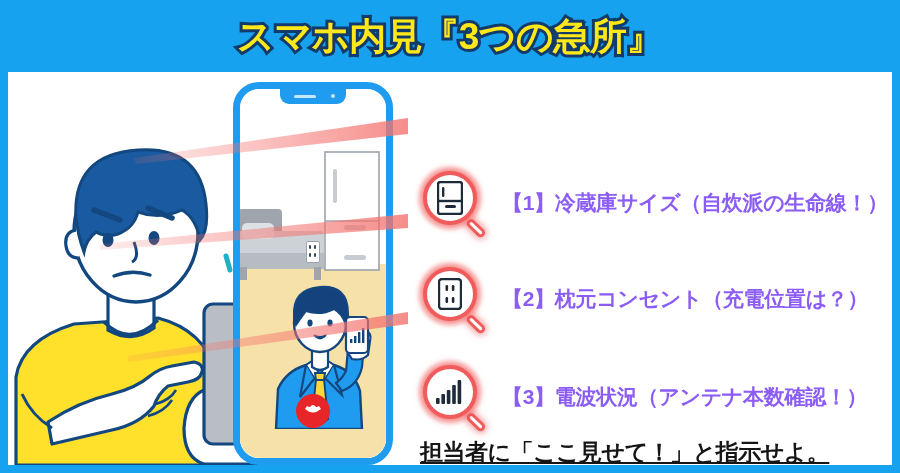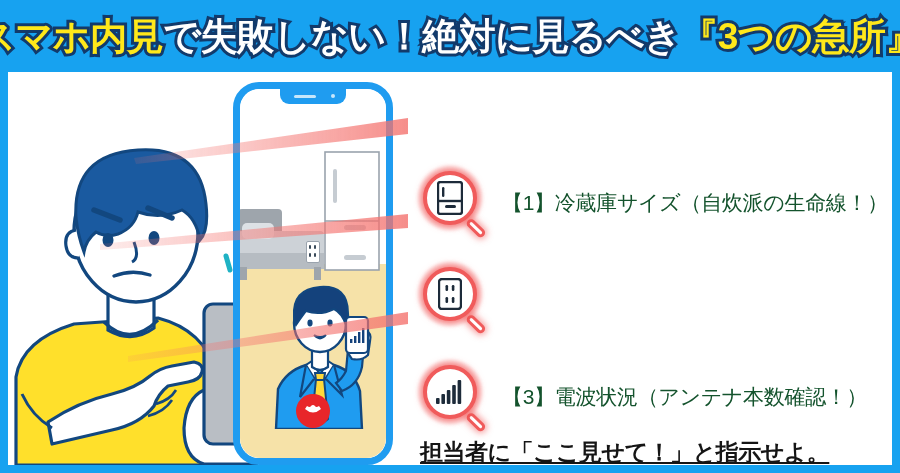--- a/index.html
+++ b/index.html
@@ -88,41 +88,40 @@
     background:#fff;border:3px solid #f05b5b;box-sizing:border-box;
     transform:rotate(44deg);transform-origin:left center;
     box-shadow:0 0 6px 2px rgba(240,70,70,.5);
   }
   .mag .inner{
     position:absolute;left:16px;top:14px;width:40px;height:40px;
     display:flex;align-items:center;justify-content:center;
   }
 
   .item-text{
-    font-size:21px;font-weight:normal;color:#14532d;white-space:nowrap;
+    font-size:21px;font-weight:bold;color:#8b5cf6;white-space:nowrap;
     margin-left:10px;letter-spacing:-0.3px;
   }
 
   
   .caption{
     position:absolute;left:412px;top:366px;width:470px;
     font-size:23px;font-weight:bold;color:#151515;line-height:1.28;
     letter-spacing:-0.5px;white-space:nowrap;
   }
   .caption div{margin:0;text-decoration:underline;}
 </style>
 </head>
 <body>
 
 <div class="stage">
 
   <div class="header">
     <div class="title">
       <span class="t-y">スマホ内見</span>
-        <span class="t-w">で失敗しない！絶対に見るべき</span>
         <span class="t-y">『3つの急所』</span>
     </div>
   </div>
 
   <div class="panel">
 
     <div class="person">
       <svg width="250" height="393" viewBox="0 0 250 393">
 
         <path d="M8 393 L8 305 Q14 268 66 252 L150 246 Q196 258 208 300 L212 393 Z" fill="#ffe02b" stroke="#12477f" stroke-width="3.2"></path>
@@ -296,20 +295,21 @@
         <div class="inner">
           <svg width="24" height="32" viewBox="0 0 24 32">
             <rect x="1" y="1" width="22" height="30" rx="3" fill="#fff" stroke="#1d2b3a" stroke-width="2.4"></rect>
             <rect x="7.5" y="7" width="2.6" height="6" rx="1.2" fill="#1d2b3a"></rect>
             <rect x="13.8" y="7" width="2.6" height="6" rx="1.2" fill="#1d2b3a"></rect>
             <rect x="7.5" y="19" width="2.6" height="6" rx="1.2" fill="#1d2b3a"></rect>
             <rect x="13.8" y="19" width="2.6" height="6" rx="1.2" fill="#1d2b3a"></rect>
           </svg>
         </div>
       </div>
+      <div class="item-text">【2】枕元コンセント（充電位置は？）</div>
     </div>
 
     <div class="row row3">
       <div class="mag">
         <div class="glow"></div>
           <div class="handle"></div>
           <div class="ring"></div>
         <div class="inner">
           <svg width="30" height="26" viewBox="0 0 30 26">
             <g fill="#1d2b3a">

